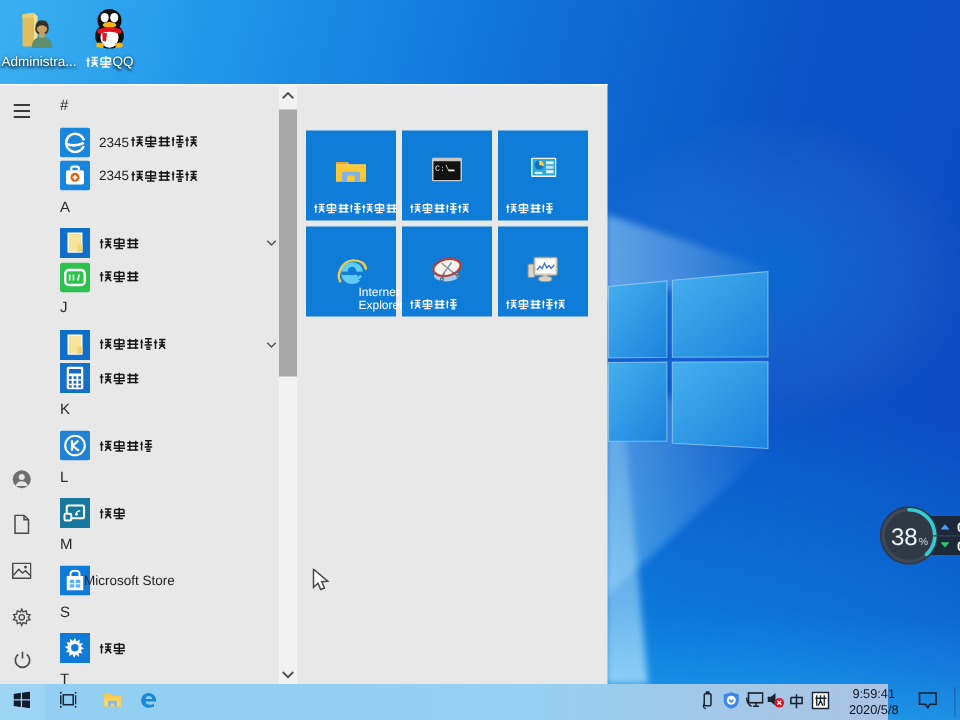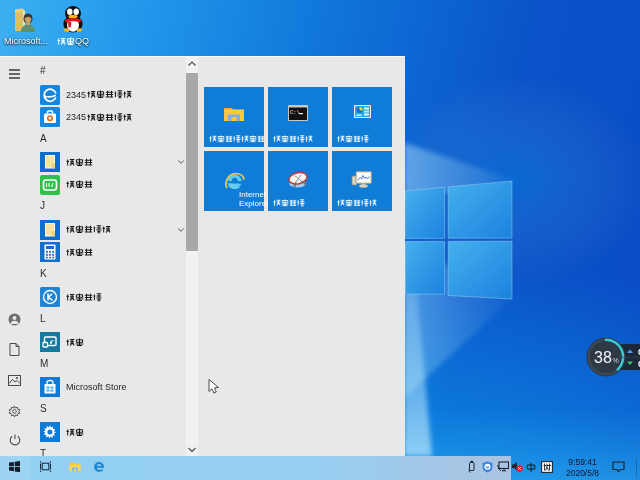--- a/index.html
+++ b/index.html
@@ -11,21 +11,21 @@
 #desk { position:absolute; inset:0; }
 .dlbl { position:absolute; color:#fff; font-size:9px; text-shadow:0 1px 2px rgba(0,0,0,.85), 0 0 2px rgba(0,0,0,.5); display:flex; justify-content:center; align-items:center; }
 #menu { position:absolute; left:0; top:56px; width:405px; height:400px; background:#e8e8e8; border-top:1px solid #fafafa; }
 .hdr { position:absolute; font-size:10px; color:#2b2b2b; }
 .lbl { position:absolute; font-size:9px; color:#1f1f1f; display:flex; align-items:center; gap:1px; white-space:nowrap; height:12px; }
 .licon { position:absolute; width:20px; height:20px; }
 .tile { position:absolute; width:60px; height:60px; background:#0f7dd7; }
 .ticon { position:absolute; left:0; right:0; top:18px; display:flex; justify-content:center; }
 .tlbl { position:absolute; left:5px; bottom:4px; }
 .tlbl2 { position:absolute; left:5px; bottom:3px; color:#fff; font-size:8px; line-height:9px;margin-left:30px; }
-#tbar { position:absolute; left:0; top:456px; width:511px; height:24px; background:linear-gradient(90deg,#92cff2 0%,#95cfF1 60%,#a4c7e7 85%,#abc3e2 100%); }
+#tbar { position:absolute; left:0; top:456px; width:592px; height:24px; background:linear-gradient(90deg,#92cff2 0%,#95cfF1 60%,#a4c7e7 85%,#abc3e2 100%); }
 #clock { position:absolute; left:559px; top:1px; width:47px; text-align:center; font-size:8.5px; line-height:10.5px; color:#0d1523; }
 svg { display:block; }
 .lbl svg, .dlbl svg { display:inline-block; }
 </style></head>
 <body>
 <svg width="0" height="0" style="position:absolute">
     <defs>
 <g id="g1" stroke="currentColor" stroke-width="1.8" fill="none">
         <path d="M3 2.5 V13.5 M1 6 H5.2 M7 2.5 H14.8 M10.8 2.5 V8.5 M7.3 5.8 H14.3 M7.3 8.8 H14.3 M10.8 8.8 L7.2 13.5 M10.8 8.8 L14.5 13.2"></path>
       </g>
@@ -80,21 +80,21 @@
  <svg class="abs" style="left:13px;top:6px" width="24" height="28" viewBox="0 0 24 28">
   <polygon points="2,3.5 9.5,2.5 9.5,25 2,25" fill="#dfbe5e"></polygon>
   <polygon points="9.5,2.5 12,5 12,25 9.5,25" fill="#f6e296"></polygon>
   <polygon points="2,3.5 9.5,2.5 9.5,6 2,6.5" fill="#e8cd74"></polygon>
   <path d="M10.5 13.5 Q10.2 7.5 15 7.5 Q19.8 7.5 19.5 13.5 Q19.3 15.5 18 16.5 L12 16.5 Q10.7 15.5 10.5 13.5 Z" fill="#35322f"></path>
   <circle cx="15" cy="13" r="3.4" fill="#c9a063"></circle>
   <path d="M11.6 12.5 Q11.8 9 15 9 Q18.2 9 18.4 12.5 Q16.5 10.5 15 10.8 Q13 10.8 11.6 12.5 Z" fill="#35322f"></path>
   <path d="M8 26 Q8.2 18.8 15 18.5 Q21.8 18.8 22 26 Z" fill="#5d8f6e"></path>
   <rect x="13.2" y="15.8" width="3.6" height="3.2" fill="#c9a063"></rect>
  </svg>
- <div class="dlbl" style="left:0px;top:36px;width:52px">Microsoft...</div>
+ <div class="dlbl" style="left:0px;top:36px;width:52px">Administra...</div>
  <svg class="abs" style="left:61px;top:5px" width="24" height="28" viewBox="0 0 24 28">
   <ellipse cx="12" cy="8.6" rx="8" ry="7.6" fill="#0f0f0e"></ellipse>
   <ellipse cx="12" cy="19" rx="9.6" ry="8.4" fill="#0f0f0e"></ellipse>
   <ellipse cx="12" cy="20" rx="6" ry="6.8" fill="#fff"></ellipse>
   <ellipse cx="8.8" cy="6.8" rx="2.7" ry="3.2" fill="#fff"></ellipse>
   <ellipse cx="15.2" cy="6.8" rx="2.7" ry="3.2" fill="#fff"></ellipse>
   <ellipse cx="9.4" cy="7.4" r="1.25" fill="#0a0a0a"></ellipse>
   <ellipse cx="14.6" cy="7.4" r="1.25" fill="#0a0a0a"></ellipse>
   <ellipse cx="12" cy="11.6" rx="4.6" ry="1.9" fill="#f5b718"></ellipse>
   <path d="M3.8 14.8 Q12 11.2 20.2 14.8 Q20.4 17 18.6 17.6 Q12 14.8 5.4 17.6 Q3.6 17 3.8 14.8 Z" fill="#e5131d"></path>
@@ -309,21 +309,21 @@
       <svg width="20" height="20" viewBox="0 0 20 20">
         <rect width="20" height="20" fill="#0f7bd7"></rect>
         <path d="M7 7 V5.5 Q7 3.5 10 3.5 Q13 3.5 13 5.5 V7" stroke="#fff" stroke-width="1.3" fill="none"></path>
         <rect x="4.5" y="7" width="11" height="9.5" fill="#fff"></rect>
         <rect x="6.5" y="9.5" width="3" height="2.2" fill="#59b3f2"></rect>
         <rect x="10.5" y="9.5" width="3" height="2.2" fill="#59b3f2"></rect>
         <rect x="6.5" y="12.5" width="3" height="2.2" fill="#59b3f2"></rect>
         <rect x="10.5" y="12.5" width="3" height="2.2" fill="#59b3f2"></rect>
       </svg>
     </div>
-<div class="lbl" style="left:66px;top:324.0px">
+<div class="lbl" style="left:56px;top:324.0px">
       <span>Microsoft Store</span>
     </div>
 <div class="hdr" style="left:40px;top:345.5px">S</div>
 <div class="licon" style="left:40px;top:365.0px">
       <svg width="20" height="20" viewBox="0 0 20 20">
         <rect width="20" height="20" fill="#0f7bd7"></rect>
         <g fill="#fff">
           <path d="M10 3.2 L11 5.6 L13.2 4.4 L12.9 6.9 L15.4 7 L13.9 9 L16 10.4 L13.8 11.4 L15 13.6 L12.5 13.4 L12.7 16 L10.6 14.4 L9.4 16.6 L8.4 14.2 L6.1 15.4 L6.4 12.9 L3.9 12.8 L5.4 10.8 L3.3 9.4 L5.5 8.4 L4.3 6.2 L6.8 6.4 L6.6 3.8 L8.7 5.4 Z"></path>
         </g>
         <circle cx="9.9" cy="9.9" r="2.5" fill="#0f7bd7"></circle>

